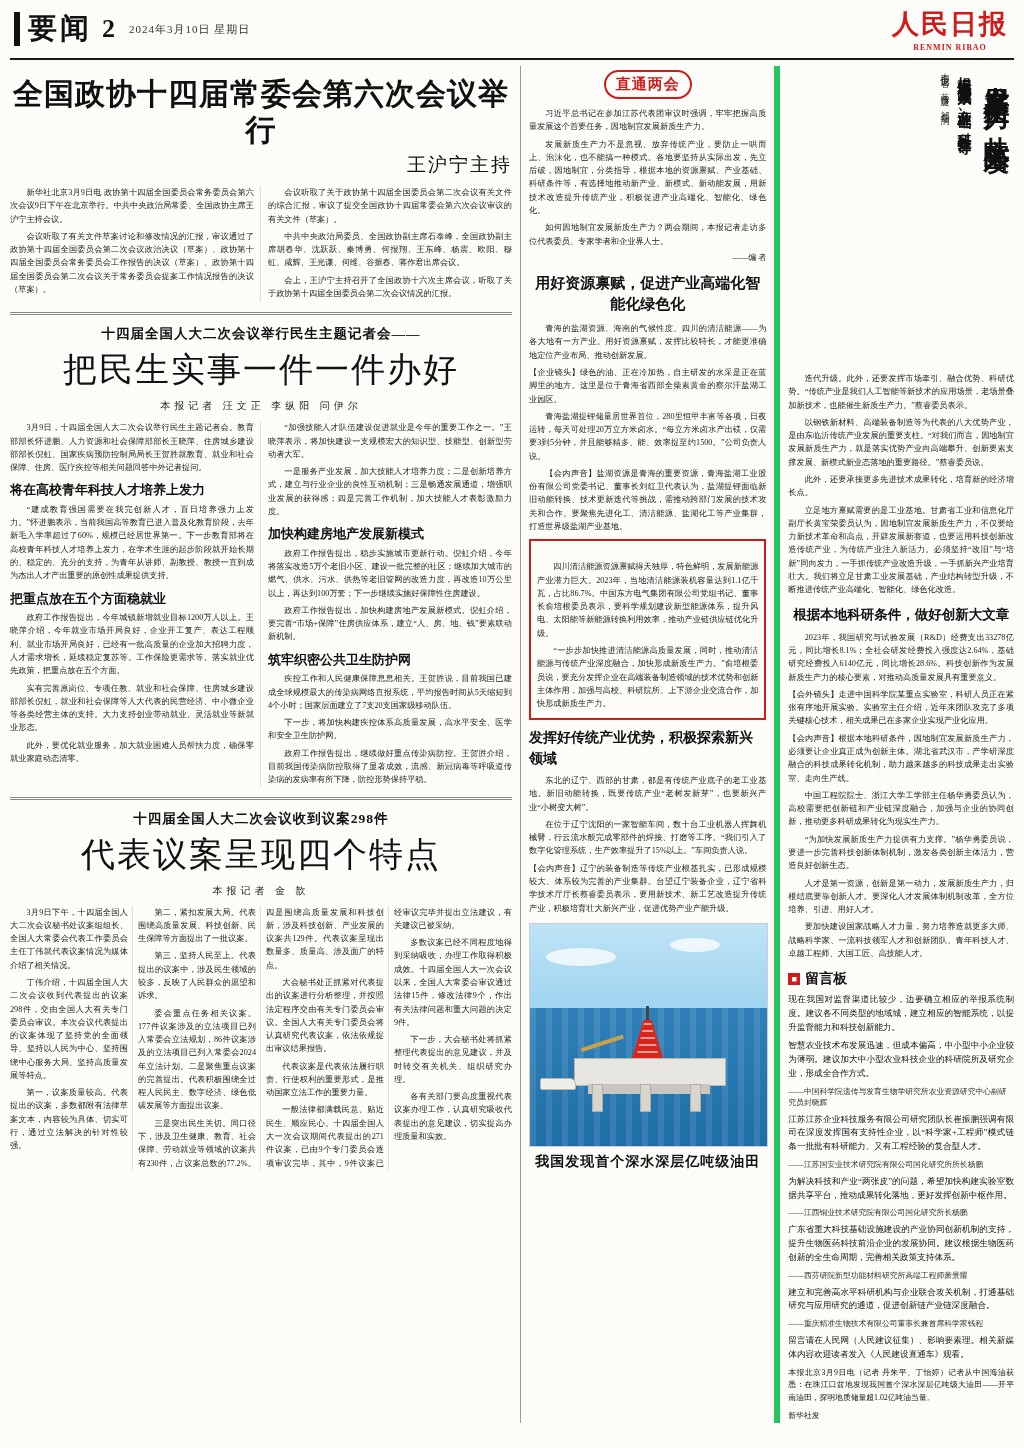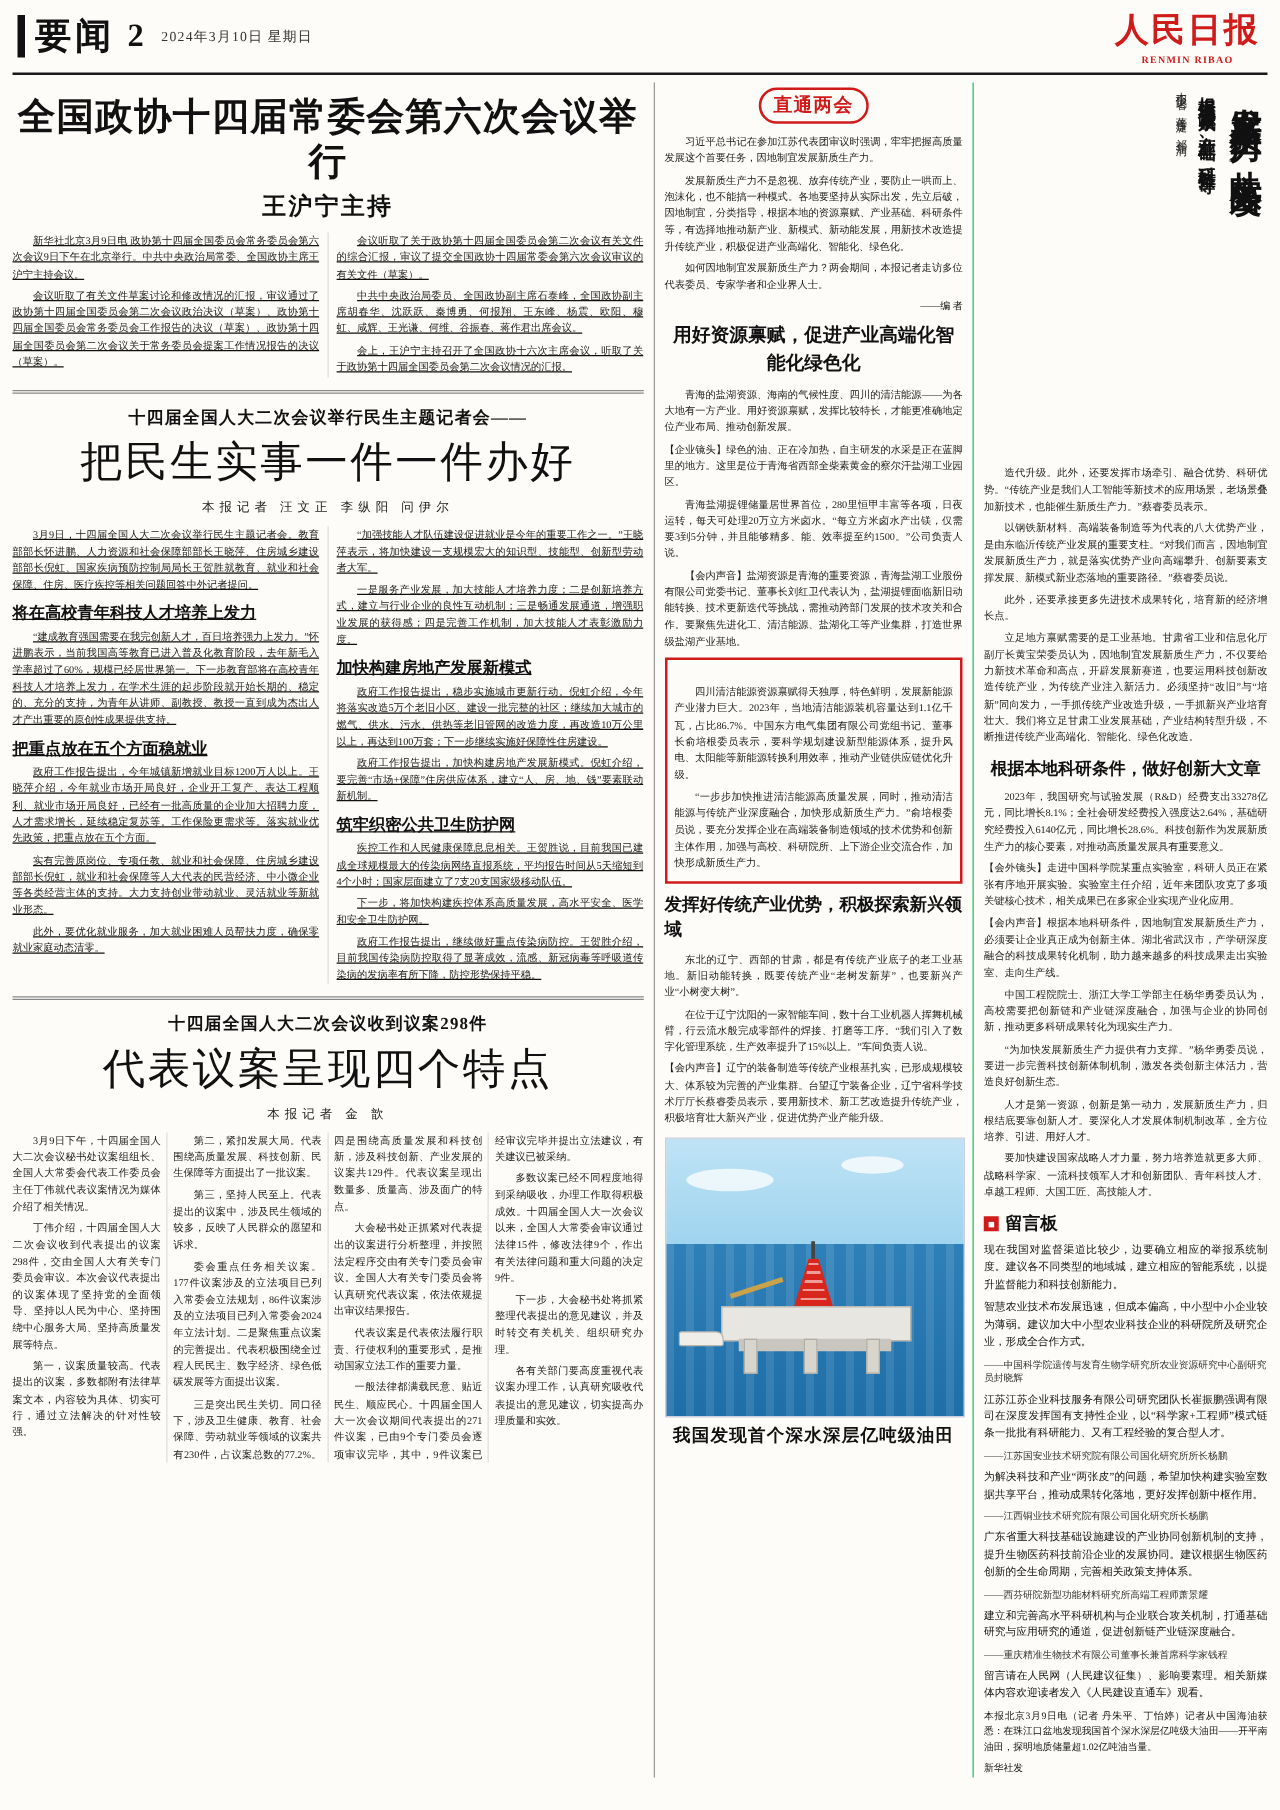--- a/index.html
+++ b/index.html
@@ -18,33 +18,33 @@
   .mh-bar{width:6px;height:34px;background:#111;margin-left:4px;}
   .mh-title{font-size:29px;font-weight:bold;letter-spacing:3px;margin-left:8px;font-family:"Liberation Serif",serif;}
   .mh-page{font-size:26px;font-weight:bold;margin-left:10px;}
   .mh-date{font-size:11px;color:#333;margin-left:14px;letter-spacing:1px;}
   .mh-logo{position:absolute;right:6px;top:6px;font-size:27px;font-weight:bold;letter-spacing:2px;color:#d01b1b;font-family:"Liberation Serif",serif;}
   .mh-logo .sub{display:block;font-size:8px;letter-spacing:1px;color:#d01b1b;text-align:center;margin-top:1px;}
 
   
   .content{display:flex;gap:0;margin-top:6px;}
   .zoneL{width:516px;padding-right:8px;border-right:1px solid #999;}
-  .zoneM{width:244px;padding:0 8px;border-right:1px solid #22c55e;}
+  .zoneM{width:244px;padding:0 8px;border-right:6px solid #22c55e;}
   .zoneR{width:232px;padding-left:8px;}
 
   
   h1.big{font-size:30px;font-weight:bold;text-align:center;letter-spacing:1px;margin:10px 0 4px;line-height:1.2;}
-  h2.sub{font-size:19px;font-weight:bold;text-align:center;margin:2px 0 8px;letter-spacing:2px;}
+  h2.sub{font-size:19px;font-weight:normal;text-align:right;margin:2px 0 8px;letter-spacing:2px;}
   h1.big2{font-size:34px;font-weight:normal;text-align:center;letter-spacing:2px;margin:4px 0 6px;}
   .kicker{font-size:13.5px;text-align:center;margin:8px 0 2px;letter-spacing:1px;font-weight:bold;}
   .byline{font-size:10px;text-align:center;color:#222;letter-spacing:4px;margin:4px 0 8px;}
   .rule-d{border:0;border-top:3px double #888;margin:10px 0;}
 
   
-  .cols2{column-count:2;column-gap:14px;column-rule:1px solid #ddd;text-decoration:underline;}
+  .cols2{column-count:2;column-gap:14px;column-rule:1px solid #ddd;}
   .cols4{column-count:4;column-gap:10px;column-rule:1px solid #ddd;}
   p.bd{font-size:8.2px;line-height:1.62;text-align:justify;margin:0 0 4px;text-indent:2em;color:#1b1b1b;}
   p.bd.noind{text-indent:0;}
   h3.sh{font-size:13px;font-weight:bold;margin:7px 0 4px;line-height:1.35;break-after:avoid;}
 
   
   .zhitong{display:flex;align-items:center;justify-content:center;margin:4px 0 8px;}
   .zt-badge{border:2px solid #d01b1b;border-radius:16px;padding:3px 10px;color:#d01b1b;font-size:15px;font-weight:bold;letter-spacing:1px;display:flex;align-items:center;gap:4px;}
   .redbox{border:2px solid #d01b1b;padding:19px 6px 4px;margin:6px 0;}
   .mtitle{font-size:15px;font-weight:bold;text-align:center;margin:8px 0 6px;line-height:1.45;}

